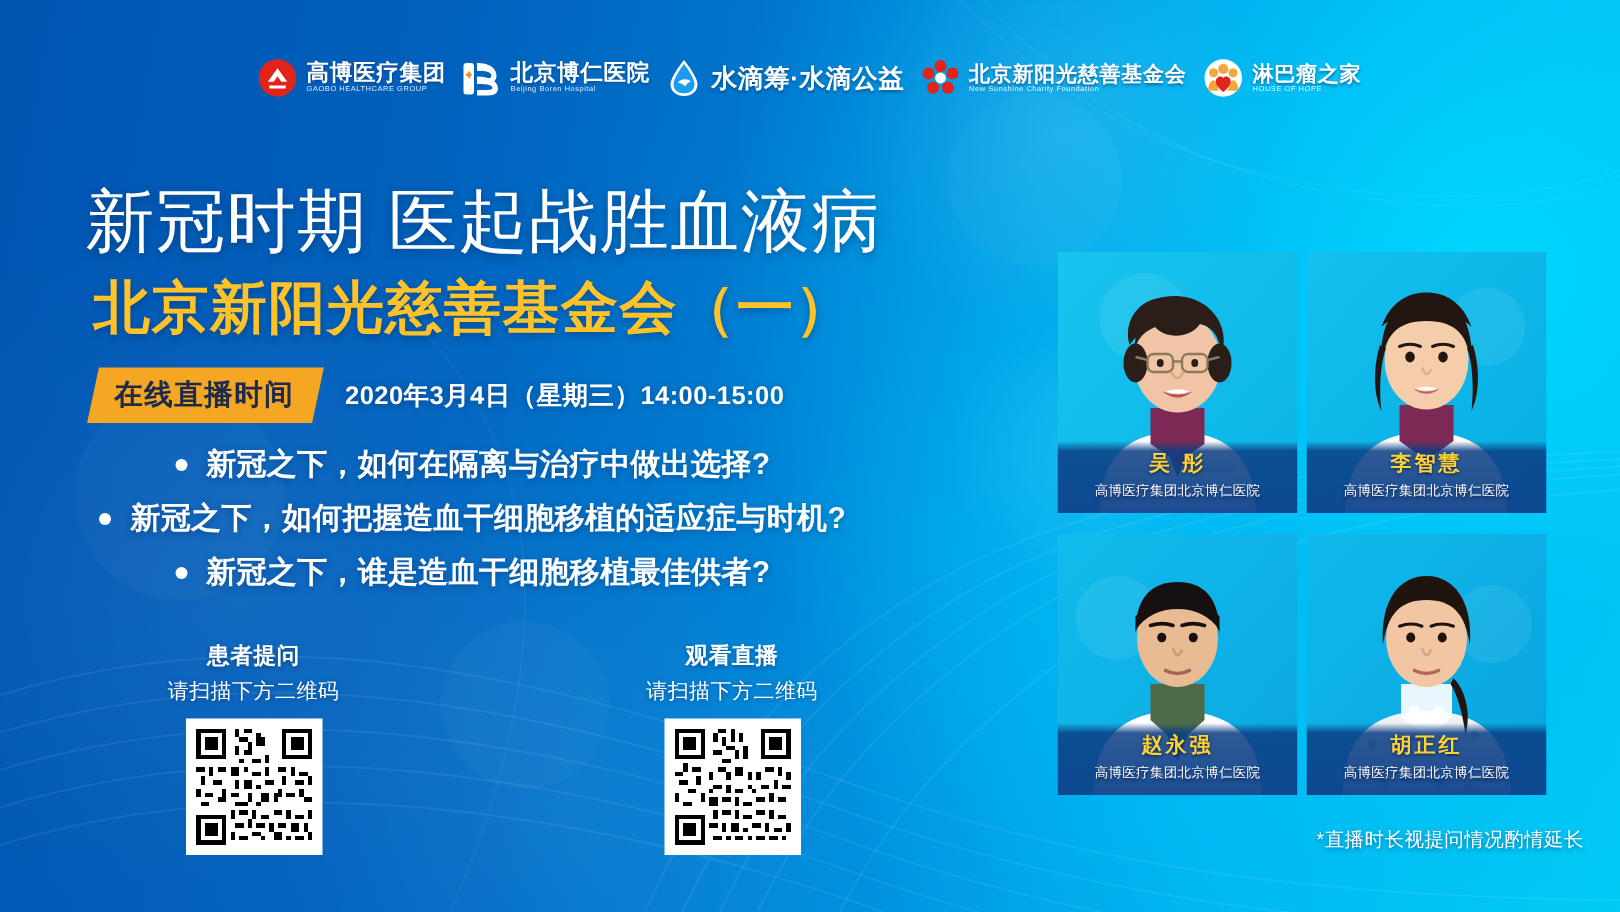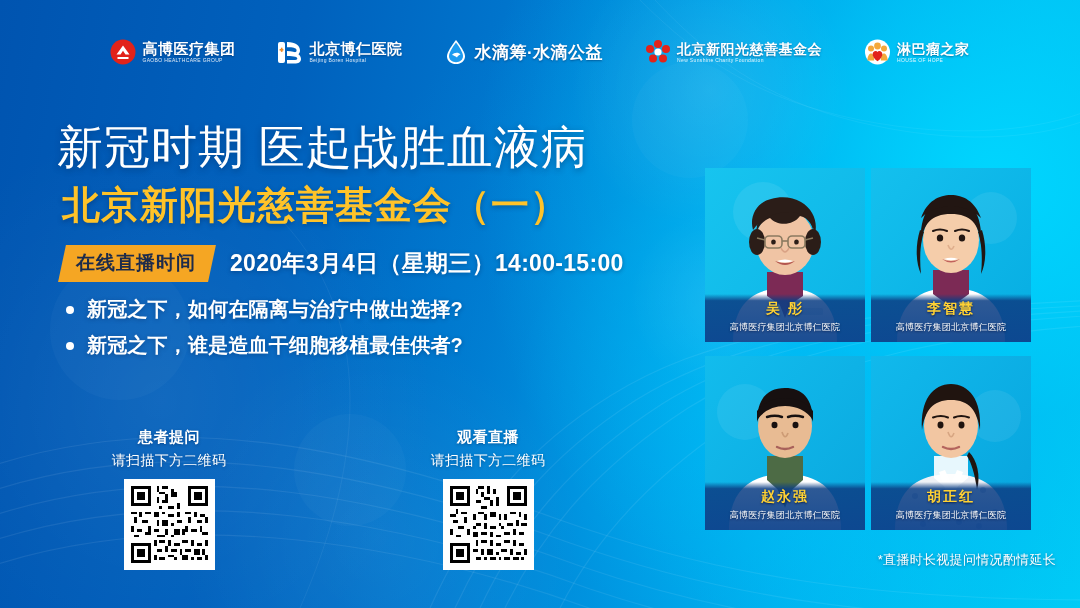--- a/index.html
+++ b/index.html
@@ -29,21 +29,21 @@
     background:radial-gradient(circle,rgba(255,255,255,.10) 0%,rgba(255,255,255,0) 66%); }
   .sw4 { left:620px; top:200px; width:200px; height:200px;
     background:radial-gradient(circle,rgba(255,255,255,.09) 0%,rgba(255,255,255,0) 64%); }
 
   
   .lines { position:absolute; inset:0; pointer-events:none; opacity:.55; }
 
   
   #logo-bar {
     position:absolute; left:0; top:28px; width:1080px; height:48px;
-    display:flex; align-items:center; justify-content:center; gap:42px;
+    display:flex; align-items:center; justify-content:center; gap:11px;
     z-index:6;
   }
   .logo { display:flex; align-items:center; gap:6px; }
   .logo-mark { flex:none; display:block; }
   .logo-txt { display:flex; flex-direction:column; justify-content:center; line-height:1; }
   .logo-cn {
     color:#ffffff; font-weight:bold; letter-spacing:.5px;
     text-shadow:0 1px 2px rgba(0,40,90,.5);
   }
   .logo-en {
@@ -73,21 +73,21 @@
     position:absolute; left:62px; top:245px; z-index:5;
     display:flex; align-items:center;
   }
   #time-badge {
     background:#f5a623; color:#1d2b4a; font-size:19px; font-weight:bold;
     padding:5px 16px 6px 14px; letter-spacing:1px;
     transform:skewX(-12deg);
   }
   #time-badge span { display:inline-block; transform:skewX(12deg); }
   #time-value {
-    margin-left:18px; color:#ffffff; font-size:23px; font-weight:bold;
+    margin-left:18px; color:#ffffff; font-size:17px; font-weight:bold;
     letter-spacing:.3px; white-space:nowrap;
     text-shadow:0 1px 4px rgba(0,35,85,.45);
   }
 
   
   #bullets { position:absolute; left:66px; top:296px; z-index:5; }
   .bullet {
     display:flex; align-items:center; margin-bottom:9px;
     color:#ffffff; font-size:20px; font-weight:bold; letter-spacing:.2px;
     white-space:nowrap; text-shadow:0 1px 4px rgba(0,35,85,.40);justify-content:center;
@@ -263,20 +263,24 @@
     <div id="time-badge">
       <span>在线直播时间</span>
     </div>
     <div id="time-value">2020年3月4日（星期三）14:00-15:00</div>
   </div>
 
   <div id="bullets">
     <div class="bullet">
       <span class="dot"></span>
       <span>新冠之下，如何在隔离与治疗中做出选择?</span>
+    </div>
+    <div class="bullet">
+      <span class="dot"></span>
+      <span>新冠之下，如何把握造血干细胞移植的适应症与时机?</span>
     </div>
     <div class="bullet">
       <span class="dot"></span>
       <span>新冠之下，谁是造血干细胞移植最佳供者?</span>
     </div>
   </div>
 
   <div id="qr-section">
 
     <div class="qr-block">

